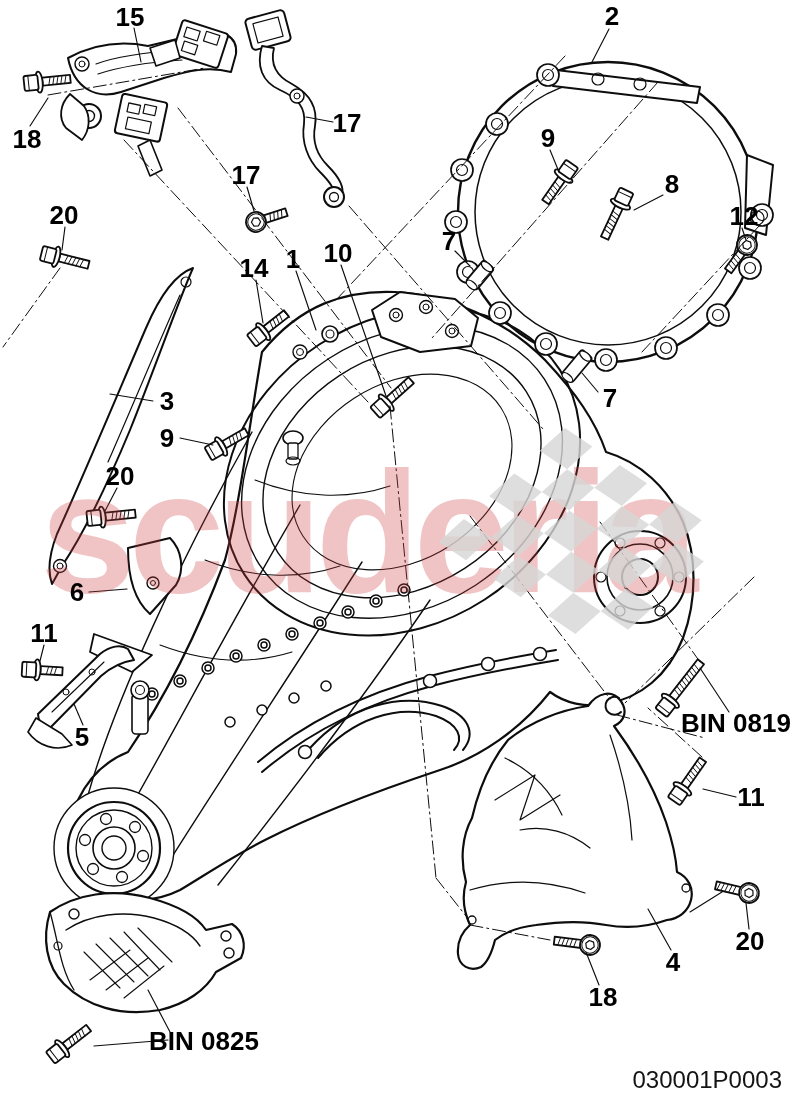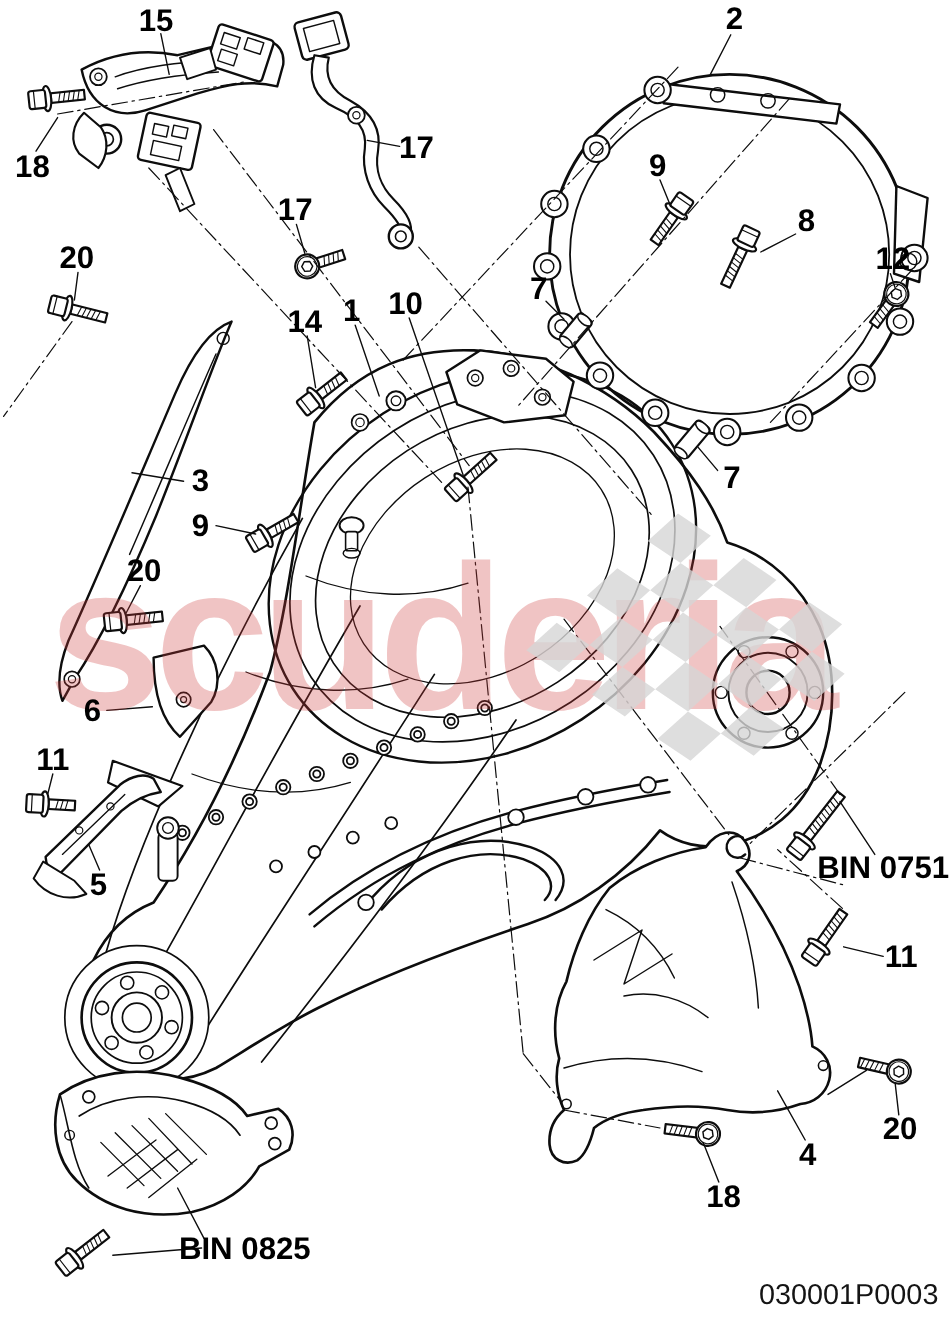--- a/index.html
+++ b/index.html
@@ -560,21 +560,21 @@
       <div class="callout" style="left: 672px; top: 184px;">8</div>
       <div class="callout" style="left: 449px; top: 241px;">7</div>
       <div class="callout" style="left: 744px; top: 216px;">12</div>
       <div class="callout" style="left: 167px; top: 401px;">3</div>
       <div class="callout" style="left: 167px; top: 438px;">9</div>
       <div class="callout" style="left: 120px; top: 476px;">20</div>
       <div class="callout" style="left: 610px; top: 398px;">7</div>
       <div class="callout" style="left: 77px; top: 592px;">6</div>
       <div class="callout" style="left: 44px; top: 633px;">11</div>
       <div class="callout" style="left: 82px; top: 737px;">5</div>
-      <div class="callout" style="left: 736px; top: 723px;">BIN 0751</div>
+      <div class="callout" style="left: 736px; top: 723px;">BIN 0819</div>
       <div class="callout" style="left: 751px; top: 797px; text-align: center;">11</div>
       <div class="callout" style="left: 673px; top: 962px;">4</div>
       <div class="callout" style="left: 750px; top: 941px;">20</div>
       <div class="callout" style="left: 603px; top: 997px;">18</div>
       <div class="callout" style="left: 204px; top: 1041px;">BIN 0825</div>
     </div>
 
 <div id="code">030001P0003</div>
 
 </div>

